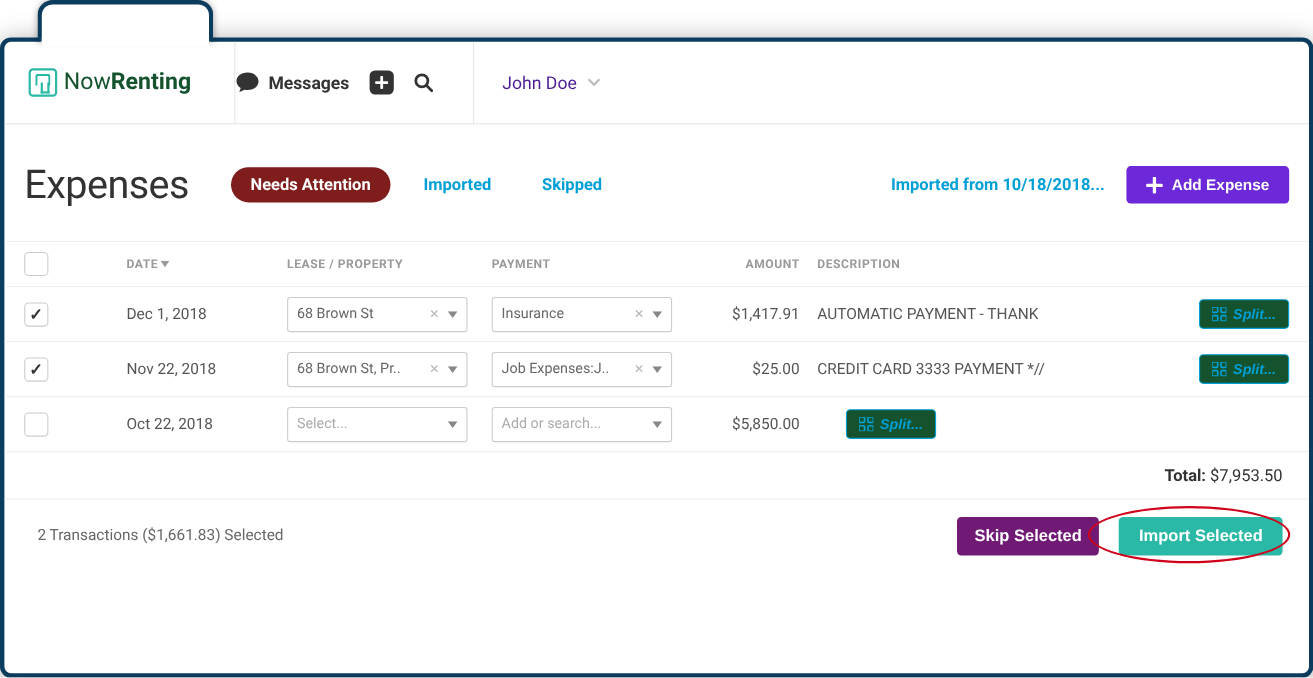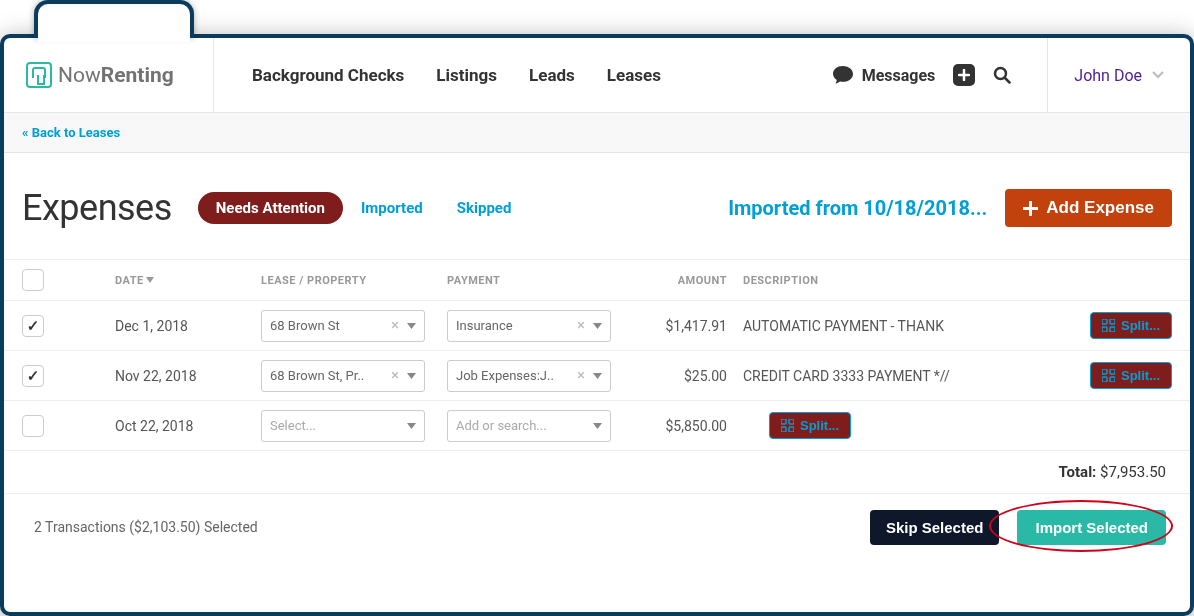--- a/index.html
+++ b/index.html
@@ -6,84 +6,78 @@
     body { font-family: -apple-system, BlinkMacSystemFont, "Segoe UI", Roboto, Helvetica, Arial, sans-serif; background: #fff; }
     .browser-frame { width: 1194px; height: 616px; position: relative; }
     .browser-tab { position: absolute; top: 0; left: 34px; width: 160px; height: 38px; background: #fff; border: 4px solid #0b3c5d; border-bottom: none; border-top-left-radius: 14px; border-top-right-radius: 14px; z-index: 3; box-shadow: 0 0 6px rgba(0,0,0,0.3); }
     .browser-body { position: absolute; top: 34px; left: 0; right: 0; bottom: 0; border: 4px solid #0b3c5d; border-radius: 10px; background: #fff; box-shadow: 0 4px 24px rgba(0,0,0,0.35); overflow: hidden; }
     .tab-cover { position: absolute; top: 34px; left: 38px; width: 152px; height: 8px; background: #fff; z-index: 5; }
     .topnav { height: 75px; border-bottom: 1px solid #e5e5e5; display: flex; align-items: center; }
     .logo-wrap { width: 210px; height: 75px; display: flex; align-items: center; padding-left: 22px; border-right: 1px solid #e5e5e5; }
     .logo-icon { width: 26px; height: 26px; border: 2.5px solid #2ab9a6; border-radius: 4px; position: relative; margin-right: 6px; }
     .logo-icon::before { content: ''; position: absolute; left: 4px; right: 4px; top: 3px; height: 9px; border: 2.5px solid #2ab9a6; border-bottom: none; border-radius: 3px 3px 0 0; }
     .logo-icon::after { content: ''; position: absolute; left: 9px; top: 11px; width: 4px; height: 8px; border: 2px solid #2ab9a6; border-top: none; }
-    .logo-text { font-size: 21px; font-weight: 400; color: #737373; }
+    .logo-text { font-size: 21px; font-weight: 400; color: #14532d; }
     .logo-text b { font-weight: 700; }
     .nav-links { display: flex; gap: 32px; padding-left: 38px; flex: 1; }
     .nav-link { font-size: 17px; font-weight: 700; color: #333; cursor: pointer; }
     .nav-right { display: flex; align-items: center; gap: 18px; padding-right: 0; }
     .messages { display: flex; align-items: center; gap: 8px; font-weight: 700; font-size: 16px; color: #333; cursor: pointer; }
     .plus-box { width: 22px; height: 22px; background: #333; border-radius: 5px; position: relative; cursor: pointer; display:flex; align-items:center; justify-content:center;}
     .user-cell { border-left: 1px solid #e5e5e5; height: 75px; display: flex; align-items: center; padding: 0 26px 0 26px; margin-left: 18px; gap: 10px; font-size: 16px; font-weight: 400; color: #4c1d95; cursor: pointer; }
     .subnav { height: 40px; background: #f8f8f8; border-bottom: 1px solid #e5e5e5; display: flex; align-items: center; padding-left: 18px; }
     .back-link { color: #009fd6; font-size: 13px; font-weight: 700; cursor: pointer; }
     .content { padding: 34px 0 0 0; }
-    .header-row { display: flex; align-items: center; padding: 0 18px; gap: 2px; margin-bottom: 30px; }
+    .header-row { display: flex; align-items: center; padding: 0 18px; gap: 14px; margin-bottom: 30px; }
     .page-title { font-size: 36px; font-weight: 400; color: #333; letter-spacing: -0.5px; margin-right: 24px; }
     .pill { background: #7f1d1d; color: #fff; border-radius: 18px; padding: 7px 18px; font-size: 15px; font-weight: 700; cursor: pointer; }
     .tab-link { color: #009fd6; font-size: 15px; font-weight: 700; padding: 7px 16px; cursor: pointer; }
     .header-spacer { flex: 1; }
-    .imported-info { color: #009fd6; font-size: 20px; font-weight: 700; cursor: pointer; margin-right: 16px; }
-    .add-btn { background: #c2410c; color: #fff; border-radius: 4px; padding: 9px 18px; font-size: 17px; font-weight: 700; display: flex; align-items: center; gap: 8px; cursor: pointer; border:none;}
+    .imported-info { color: #009fd6; font-size: 15px; font-weight: 700; cursor: pointer; margin-right: 6px; }
+    .add-btn { background: #6d28d9; color: #fff; border-radius: 4px; padding: 9px 18px; font-size: 14px; font-weight: 700; display: flex; align-items: center; gap: 8px; cursor: pointer; border:none;}
     .table { width: 100%; }
     .thead { display: flex; align-items: center; height: 42px; border-top: 1px solid #eee; border-bottom: 1px solid #eee; padding: 0 18px; font-size: 11px; font-weight: 700; color: #999; letter-spacing: 0.5px; }
     .col-chk { width: 48px; display:flex; align-items:center;}
     .col-date { width: 146px; display: flex; align-items: center; gap: 2px; margin-left: 45px; }
     .col-lease { width: 186px; }
     .col-cat { width: 186px; }
     .col-amt { width: 110px; text-align: right; padding-right: 16px; }
     .col-desc { flex: 1; }
     .col-act { width: 108px; text-align: right; }
     .trow { display: flex; align-items: center; height: 50px; border-bottom: 1px solid #eee; padding: 0 18px; font-size: 14px; color: #555; }
     .chkbox { width: 22px; height: 22px; border: 1px solid #ccc; border-radius: 4px; background: #fff; cursor: pointer; display: flex; align-items: center; justify-content: center; }
     .chkbox.checked::after { content: '✓'; color: #333; font-size: 15px; font-weight: 700; }
     .select-box { width: 164px; height: 32px; border: 1px solid #ccc; border-radius: 3px; background: #fff; display: flex; align-items: center; padding: 0 8px; font-size: 13px; color: #666; cursor: pointer; position: relative; }
     .select-box .txt { flex: 1; white-space: nowrap; overflow: hidden; text-overflow: ellipsis; }
     .select-box .txt.placeholder { color: #aaa; }
     .select-box .clr { color: #bbb; font-size: 15px; padding: 0 4px; cursor: pointer; line-height:1;}
     .select-box .caret { color: #888; margin-left: 4px; }
     .amt { text-align: right; padding-right: 16px; font-size: 14px; color: #555; }
-    .split-btn { border: 1.5px solid #009fd6; color: #009fd6; background: #7f1d1d; border-radius: 4px; font-size: 13px; font-weight: 700; padding: 5px 11px; display: inline-flex; align-items: center; gap: 6px; cursor: pointer; }
+    .split-btn { border: 1.5px solid #009fd6; color: #009fd6; background: #14532d; border-radius: 4px; font-size: 13px; font-weight: 700; padding: 5px 11px; display: inline-flex; align-items: center; gap: 6px; cursor: pointer; font-style: italic; }
     .total-row { display: flex; justify-content: flex-end; padding: 12px 24px; font-size: 15px; color: #333; border-bottom: 1px solid #eee; align-items: center; }
     .total-row b { font-weight: 700; }
     .footer-row { display: flex; align-items: center; height: 66px; padding: 0 24px; }
     .sel-text { font-size: 14px; color: #666; flex: 1; padding-left: 6px;}
-    .skip-btn { background: #0f172a; color: #fff; border-radius: 4px; padding: 9px 16px; font-size: 15px; font-weight: 700; border: none; cursor: pointer; margin-right: 18px; }
+    .skip-btn { background: #701a75; color: #fff; border-radius: 4px; padding: 9px 16px; font-size: 15px; font-weight: 700; border: none; cursor: pointer; margin-right: 18px; }
     .import-btn { background: #2ab9a6; color: #fff; border-radius: 4px; padding: 9px 18px; font-size: 15px; font-weight: 700; border: none; cursor: pointer; }
     .highlight-ellipse { position: absolute; border: 2.5px solid #d0021b; border-radius: 50%; width: 184px; height: 52px; pointer-events: none; }
     svg { display: block; }
   </style>
 </head>
 <body>
 
 <div class="browser-frame">
   <div class="browser-tab"></div>
   <div class="tab-cover"></div>
   <div class="browser-body">
     <div class="topnav">
       <div class="logo-wrap">
         <div class="logo-icon"></div>
         <span class="logo-text"><span>Now</span><b>Renting</b></span>
       </div>
-      <div class="nav-links">
-        <span class="nav-link">Background Checks</span>
-        <span class="nav-link">Listings</span>
-        <span class="nav-link">Leads</span>
-        <span class="nav-link">Leases</span>
-      </div>
       <div class="nav-right">
         <div class="messages">
           <svg width="22" height="20" viewBox="0 0 22 20">
               <path fill="#333" d="M11 1C5 1 1 4.5 1 8.8c0 2.5 1.5 4.7 3.8 6.1-.2 1.3-1 2.9-1.2 3.3-.1.2.1.4.3.3 1-.3 3.2-1.3 4.3-2 .9.2 1.8.3 2.8.3 6 0 10-3.5 10-7.8S17 1 11 1z"></path>
             </svg>
           <span>Messages</span>
         </div>
         <div class="plus-box">
           <svg width="12" height="12" viewBox="0 0 12 12">
               <path stroke="#fff" stroke-width="2.5" stroke-linecap="round" d="M6 1v10M1 6h10"></path>
@@ -95,23 +89,20 @@
           </svg>
         <div class="user-cell">
           <span>John Doe</span>
           <svg width="12" height="8" viewBox="0 0 12 8">
               <path d="M1 1l5 5 5-5" stroke="#bbb" stroke-width="2" fill="none"></path>
             </svg>
         </div>
       </div>
     </div>
 
-    <div class="subnav">
-      <span class="back-link">« Back to Leases</span>
-    </div>
 
     <div class="content">
       <div class="header-row">
         <span class="page-title">Expenses</span>
         <span class="pill">Needs Attention</span>
         <span class="tab-link">Imported</span>
         <span class="tab-link">Skipped</span>
         <div class="header-spacer"></div>
         <span class="imported-info">Imported from 10/18/2018...</span>
         <button class="add-btn">
@@ -243,21 +234,21 @@
                   <span>Split...</span>
                 </button></div>
   </div>
           </div>
 
         <div class="total-row">
           <span><b>Total:</b>&nbsp;<span>$7,953.50</span></span>
         </div>
 
         <div class="footer-row">
-          <span class="sel-text">2 Transactions ($2,103.50) Selected</span>
+          <span class="sel-text">2 Transactions ($1,661.83) Selected</span>
           <button class="skip-btn">Skip Selected</button>
           <div style="position:relative">
             <button class="import-btn">Import Selected</button>
             <div class="highlight-ellipse" style="left:-28px; top:-10px;"></div>
           </div>
         </div>
       </div>
     </div>
   </div>
 </div>

